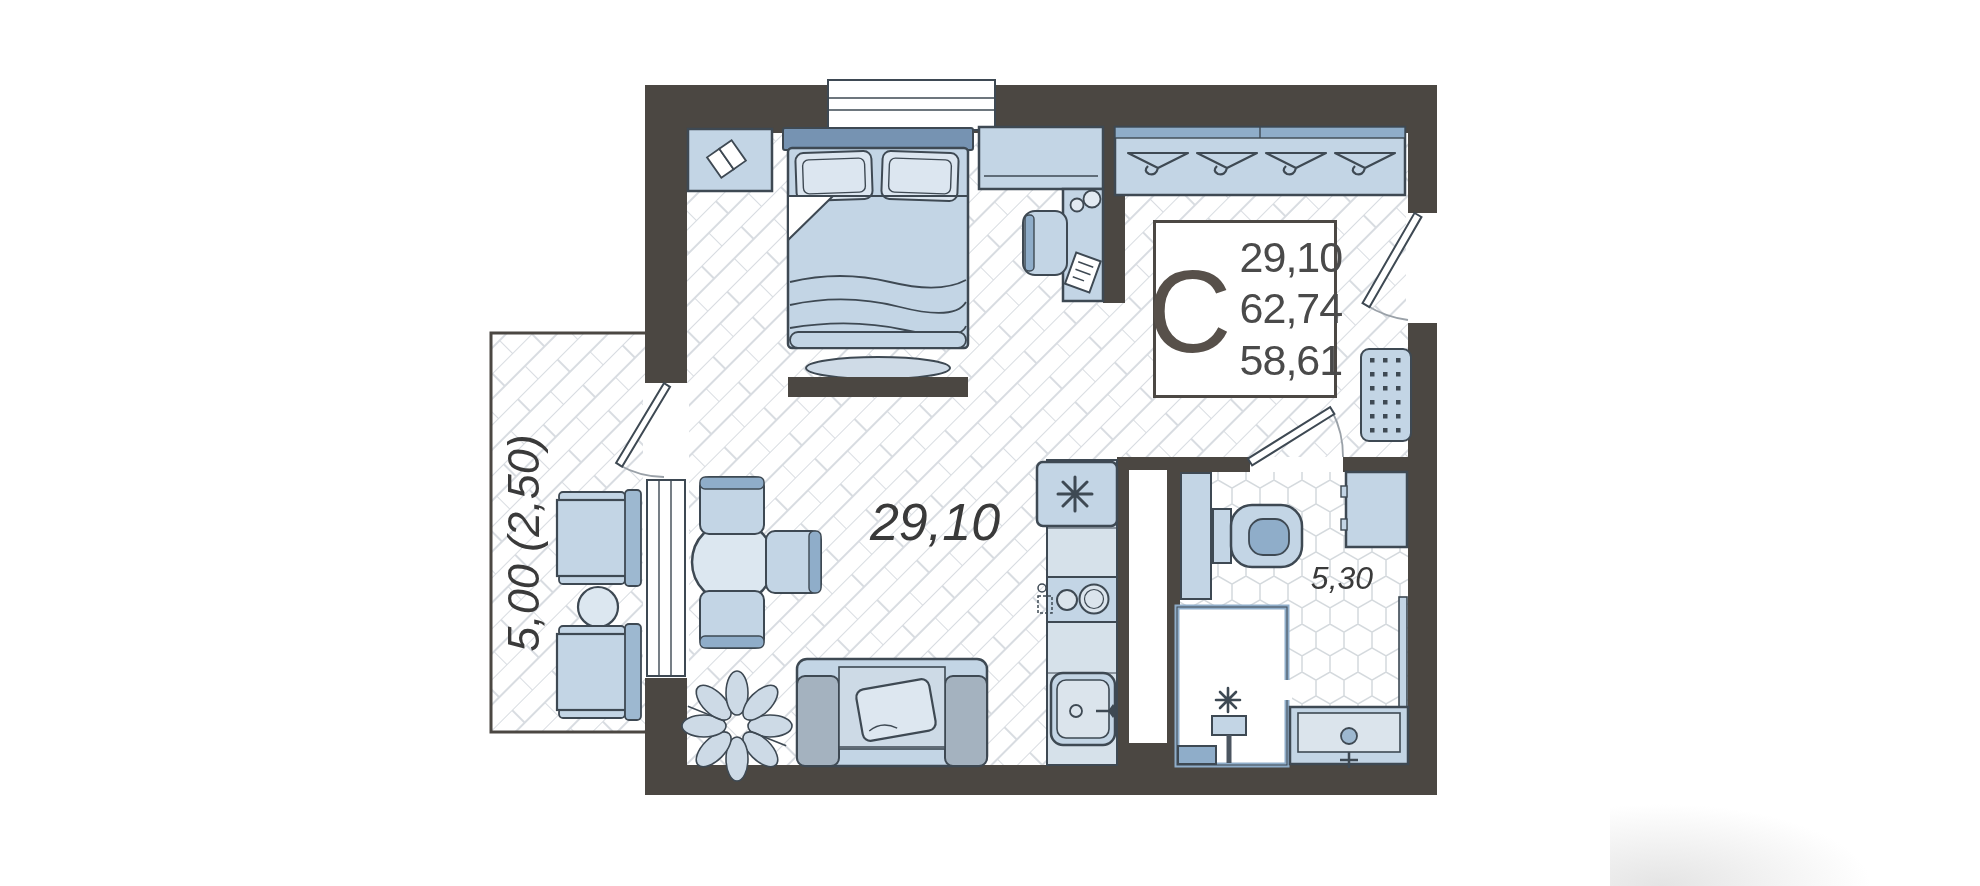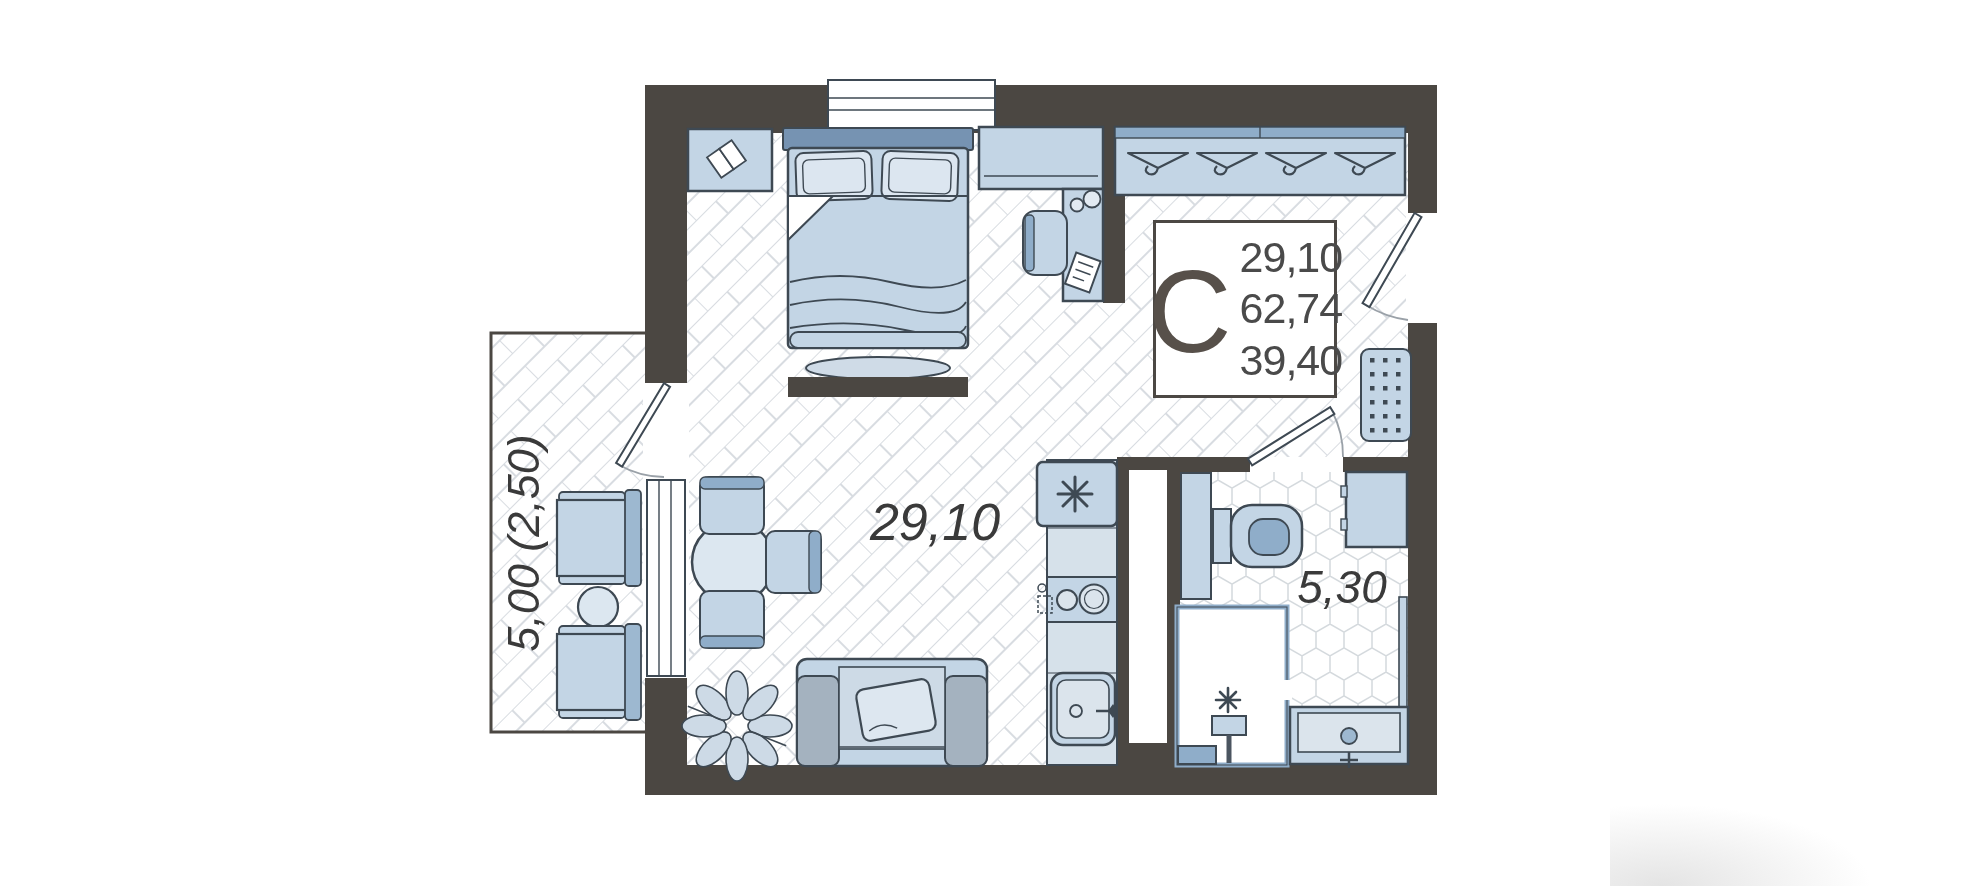--- a/index.html
+++ b/index.html
@@ -2,21 +2,21 @@
 <html><head>
 <meta charset="utf-8">
 <style>
   html,body{margin:0;padding:0;background:#ffffff;}
   .stage{position:relative;width:1980px;height:886px;background:#ffffff;overflow:hidden;
          font-family:"Liberation Sans", sans-serif;}
   .stage svg{position:absolute;left:0;top:0;}
   .area-label{position:absolute;color:#3a3a3a;font-style:italic;font-weight:400;
               text-align:center;white-space:nowrap;}
   .label-main{left:845px;top:492px;width:180px;font-size:52px;}
-  .label-bath{left:1272px;top:560px;width:140px;font-size:46px;}
+  .label-bath{left:1272px;top:560px;width:140px;font-size:32px;}
   .label-balcony{left:364px;top:517px;width:320px;font-size:45px;
                  transform:rotate(-90deg);transform-origin:center;}
   .info-box{position:absolute;left:1153px;top:220px;width:184px;height:178px;
             background:#ffffff;border:3px solid #4c4844;box-sizing:border-box;
             display:flex;align-items:center;justify-content:center;gap:8px;}
   .info-letter{font-size:116px;line-height:1;color:#57504a;margin-top:6px;}
   .info-nums{display:flex;flex-direction:column;color:#4a4a4a;font-size:43px;
              line-height:1.2;letter-spacing:-1px;}
   .watermark{position:absolute;left:1610px;top:795px;width:290px;height:91px;
              background:radial-gradient(120% 150% at 18% 100%, #e4e4e4 0%, rgba(228,228,228,0) 60%);}
@@ -294,18 +294,18 @@
 
   <div class="area-label label-main">29,10</div>
   <div class="area-label label-bath">5,30</div>
   <div class="area-label label-balcony">5,00 (2,50)</div>
 
   <div class="info-box">
     <div class="info-letter">С</div>
     <div class="info-nums">
       <span>29,10</span>
       <span>62,74</span>
-      <span>39,40</span>
+      <span>58,61</span>
     </div>
   </div>
 
   <div class="watermark"></div>
 </div>
 
 </body></html>

